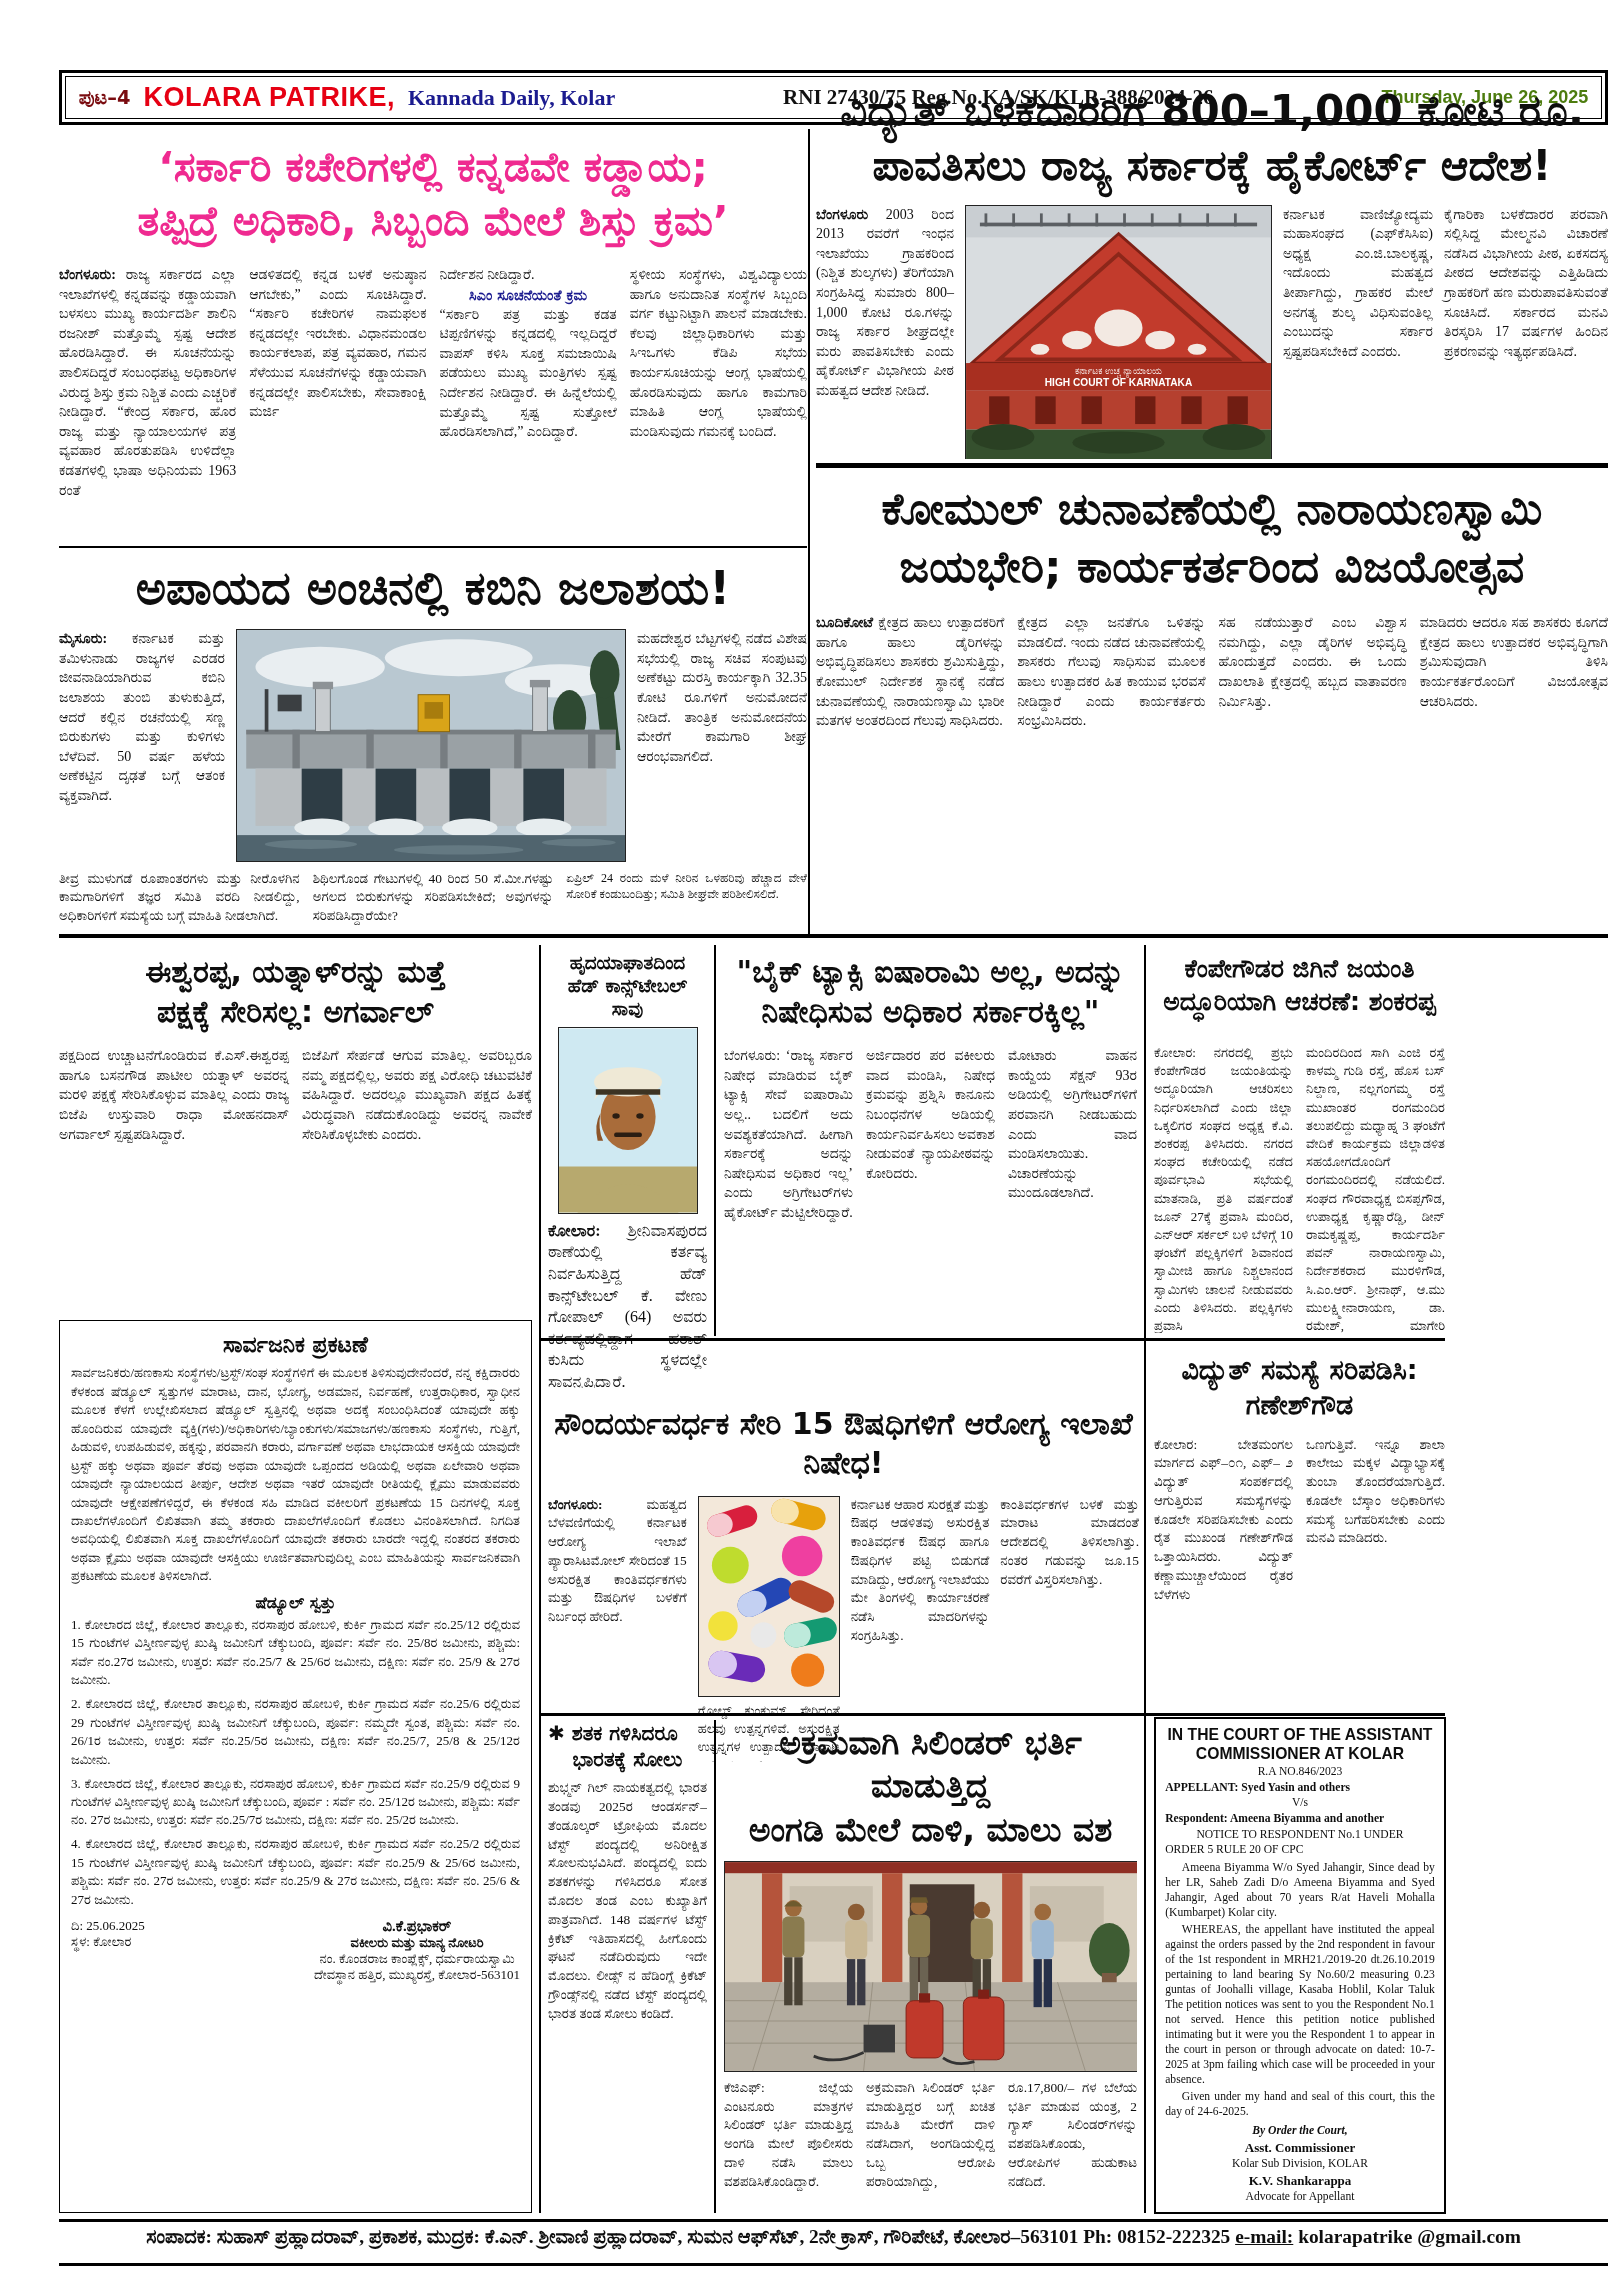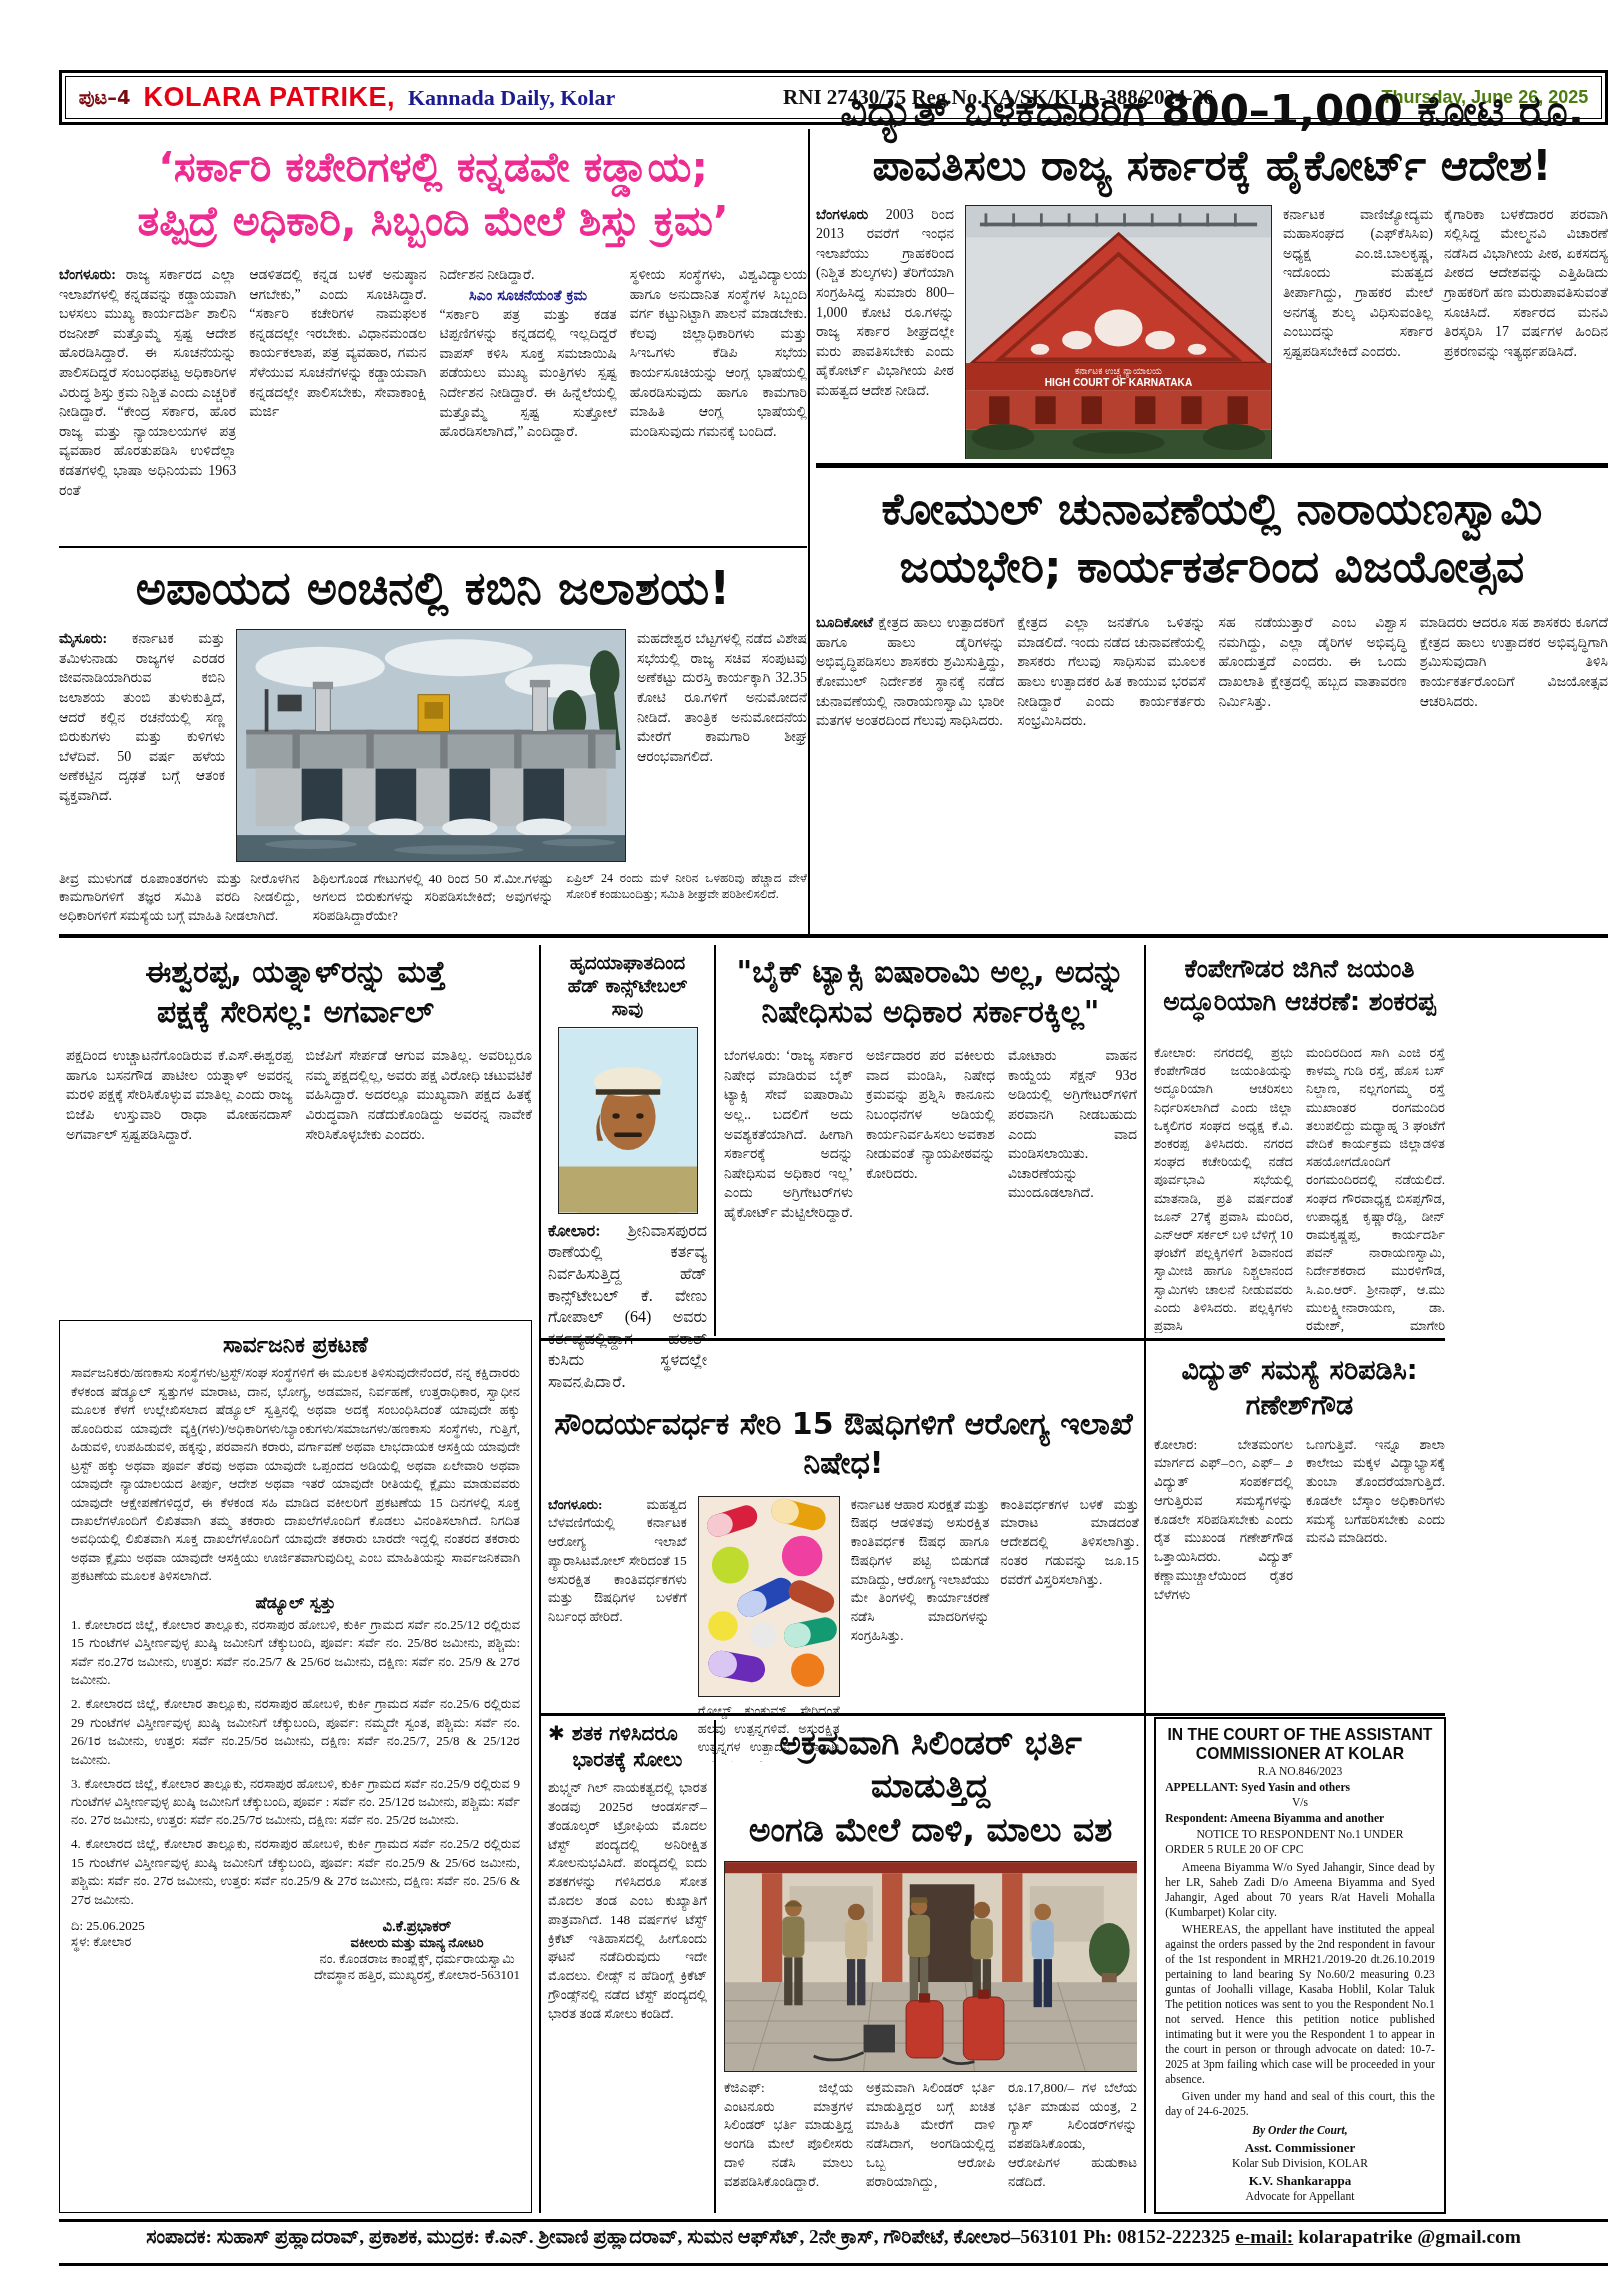--- a/index.html
+++ b/index.html
@@ -217,21 +217,21 @@
   </div>
 
   <div class="abs rule" style="left:808px;top:129px;width:1.8px;height:805px;"></div>
   <div class="abs rule" style="left:59px;top:934px;width:1549px;height:3.7px;"></div>
 
   <div class="abs" style="left:59px;top:945px;width:473px;height:369px;overflow:hidden;">
     <div class="hl" style="font-size:30px;padding:7.4px 0 3.7px;">
       <div>ಈಶ್ವರಪ್ಪ, ಯತ್ನಾಳ್‌ರನ್ನು ಮತ್ತೆ</div>
       <div>ಪಕ್ಷಕ್ಕೆ ಸೇರಿಸಲ್ಲ: ಅಗರ್ವಾಲ್</div>
     </div>
-    <div class="cols" style="margin-top:11px;height:258px;overflow:hidden;margin-left:7px;">
+    <div class="cols" style="margin-top:11px;height:258px;overflow:hidden;">
       <div class="col">ಪಕ್ಷದಿಂದ ಉಚ್ಚಾಟನೆಗೊಂಡಿರುವ ಕೆ.ಎಸ್.ಈಶ್ವರಪ್ಪ ಹಾಗೂ ಬಸನಗೌಡ ಪಾಟೀಲ ಯತ್ನಾಳ್ ಅವರನ್ನ ಮರಳಿ ಪಕ್ಷಕ್ಕೆ ಸೇರಿಸಿಕೊಳ್ಳುವ ಮಾತಿಲ್ಲ ಎಂದು ರಾಜ್ಯ ಬಿಜೆಪಿ ಉಸ್ತುವಾರಿ ರಾಧಾ ಮೋಹನದಾಸ್ ಅಗರ್ವಾಲ್ ಸ್ಪಷ್ಟಪಡಿಸಿದ್ದಾರೆ.</div>
       <div class="col">ಬಿಜೆಪಿಗೆ ಸೇರ್ಪಡೆ ಆಗುವ ಮಾತಿಲ್ಲ. ಅವರಿಬ್ಬರೂ ನಮ್ಮ ಪಕ್ಷದಲ್ಲಿಲ್ಲ, ಅವರು ಪಕ್ಷ ವಿರೋಧಿ ಚಟುವಟಿಕೆ ವಹಿಸಿದ್ದಾರೆ. ಅದರಲ್ಲೂ ಮುಖ್ಯವಾಗಿ ಪಕ್ಷದ ಹಿತಕ್ಕೆ ವಿರುದ್ಧವಾಗಿ ನಡೆದುಕೊಂಡಿದ್ದು ಅವರನ್ನ ನಾವೇಕೆ ಸೇರಿಸಿಕೊಳ್ಳಬೇಕು ಎಂದರು.</div>
     </div>
   </div>
 
   <div class="abs rule" style="left:539px;top:945px;width:1.8px;height:1268px;"></div>
 
   <div class="abs" style="left:548px;top:945px;width:159px;height:443px;overflow:hidden;">
     <div class="hl" style="font-size:18.5px;line-height:1.25;padding-top:5.5px;">
       <div>ಹೃದಯಾಘಾತದಿಂದ</div>

